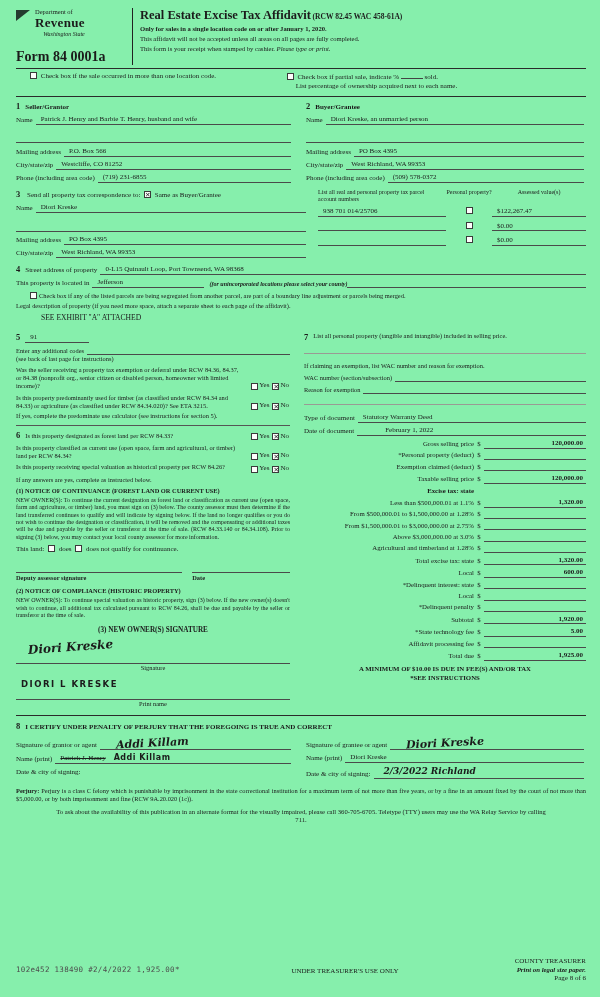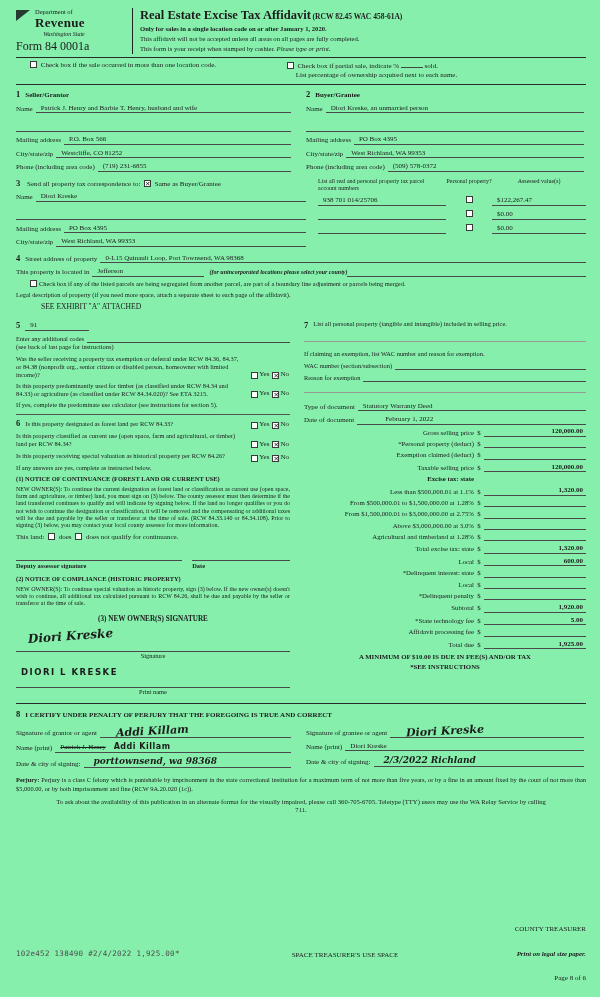--- a/index.html
+++ b/index.html
@@ -11,21 +11,21 @@
   .num{font-weight:bold;font-size:8.5px;margin-right:5px;flex:none}
   
   .header{display:flex}
   .logo-col{width:112px;flex:none}
   .logo-top{display:flex;align-items:flex-start}
   .logo-mark{width:16px;height:13px;position:relative;margin:2px 3px 0 0;flex:none}
   .logo-mark::before{content:"";position:absolute;left:0;top:0;border-top:11px solid #253b2f;border-right:14px solid transparent}
   .dept{font-size:6.5px}
   .rev{font-size:13px;font-weight:bold;letter-spacing:.3px;margin-top:-1px}
   .wa{font-size:6px;font-style:italic;text-align:right}
-  .form-num{font-weight:normal;font-size:12px;}
+  .form-num{font-weight:bold;font-size:14px;margin-top:9px}
   .title-col{flex:1;border-left:1.4px solid #222;padding-left:7px;margin-left:4px}
   .title{font-weight:bold;font-size:12.5px}
   .rcw{font-weight:bold;font-size:7.5px}
   .note{font-size:6.6px;margin-top:1.5px}
   .hrule{border-bottom:1px solid #2a2a2a;margin-top:3px}
   
   .chkrow{display:flex;padding:3px 0 2px 12px}
   .chk-item.w1{width:46%}
   .indent{margin-left:11px}
   .cb{display:inline-block;width:7px;height:7px;border:1px solid #3a3a3a;font-size:6.5px;line-height:6px;
@@ -97,21 +97,21 @@
   .hand.sm{font-size:9px;padding-left:10px}
   .handprint.sm{letter-spacing:.5px;font-size:8px;padding-left:8px}
   
   .perjury{margin-top:8px;font-size:6.4px;text-align:justify;line-height:1.3}
   .alt{margin:5px 40px 0 40px;font-size:6.6px;text-align:center}
   
   .footer{position:absolute;left:16px;right:14px;bottom:14px}
   .trow{display:flex;align-items:center}
   .stamp{font-family:"DejaVu Sans Mono",monospace;font-size:7.5px;color:#4d4d4d;letter-spacing:.3px;width:218px;flex:none}
   .space-label{flex:1;text-align:center;font-size:7px;padding-top:2px}
-  .county-col{flex:none;display:flex;flex-direction:column;align-items:flex-end;gap:16px;width:130px}
+  .county-col{flex:none;display:flex;flex-direction:column;align-items:flex-end;gap:0;width:130px}
   .county{font-size:7px}
   .legalnote{font-size:6.8px;font-weight:bold;font-style:italic}
   .pageno{font-size:7px}
 </style>
 </head>
 <body>
 
 <div class="page">
 
   <div class="header">
@@ -513,21 +513,20 @@
       <div class="frow">
         <span class="lbl">Signature of grantor or agent</span>
         <span class="fill"><span class="hand sig8">Addi Killam</span></span>
       </div>
       <div class="frow">
         <span class="lbl">Name (print)</span>
         <span class="fill"><span class="typed struck">Patrick J. Henry</span><span class="handprint sm">Addi Killam</span></span>
       </div>
       <div class="frow">
         <span class="lbl">Date &amp; city of signing:</span>
-        <span class="fill"><span class="hand sm">porttownsend, wa 98368</span></span>
       </div>
     </div>
     <div class="col">
       <div class="frow">
         <span class="lbl">Signature of grantee or agent</span>
         <span class="fill"><span class="hand sig8">Diori Kreske</span></span>
       </div>
       <div class="frow">
         <span class="lbl">Name (print)</span>
         <span class="fill"><span class="typed">Diori Kreske</span></span>
@@ -541,21 +540,21 @@
 
   <div class="perjury">
     <span class="b">Perjury:</span>
     <span>Perjury is a class C felony which is punishable by imprisonment in the state correctional institution for a maximum term of not more than five years, or by a fine in an amount fixed by the court of not more than $5,000.00, or by both imprisonment and fine (RCW 9A.20.020 (1c)).</span>
   </div>
   <div class="alt">To ask about the availability of this publication in an alternate format for the visually impaired, please call 360-705-6705. Teletype (TTY) users may use the WA Relay Service by calling 711.</div>
 
   <div class="footer">
     <div class="trow">
       <span class="stamp">102e452 138490 #2/4/2022 1,925.00*</span>
-      <span class="space-label">SPACE TREASURER'S USE SPACE</span>
+      <span class="space-label">UNDER TREASURER'S USE ONLY</span>
       <span class="county-col">
         <span class="county">COUNTY TREASURER</span>
         <span class="legalnote">Print on legal size paper.</span>
         <span class="pageno">Page 8 of 6</span>
       </span>
     </div>
   </div>
 
 </div>
 

